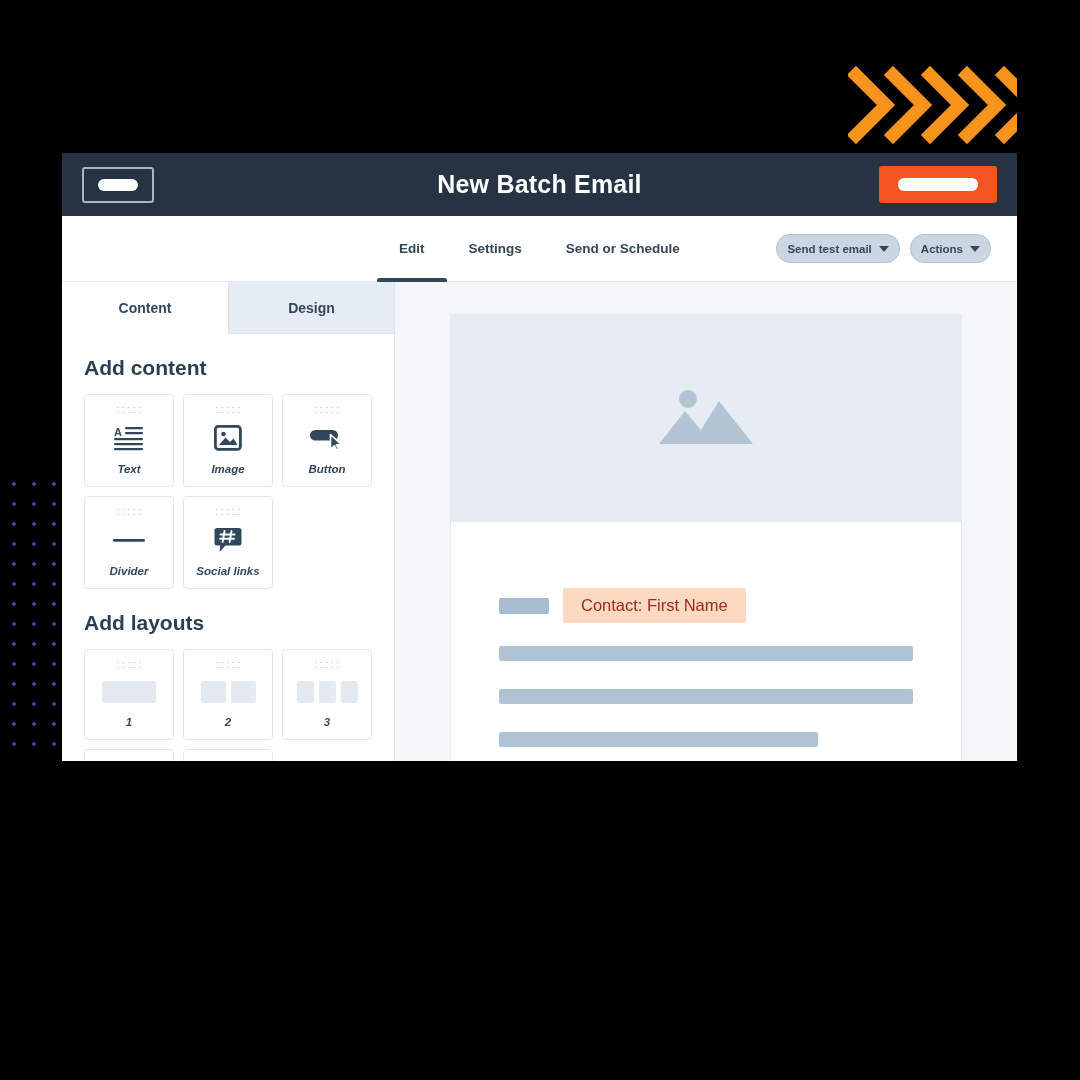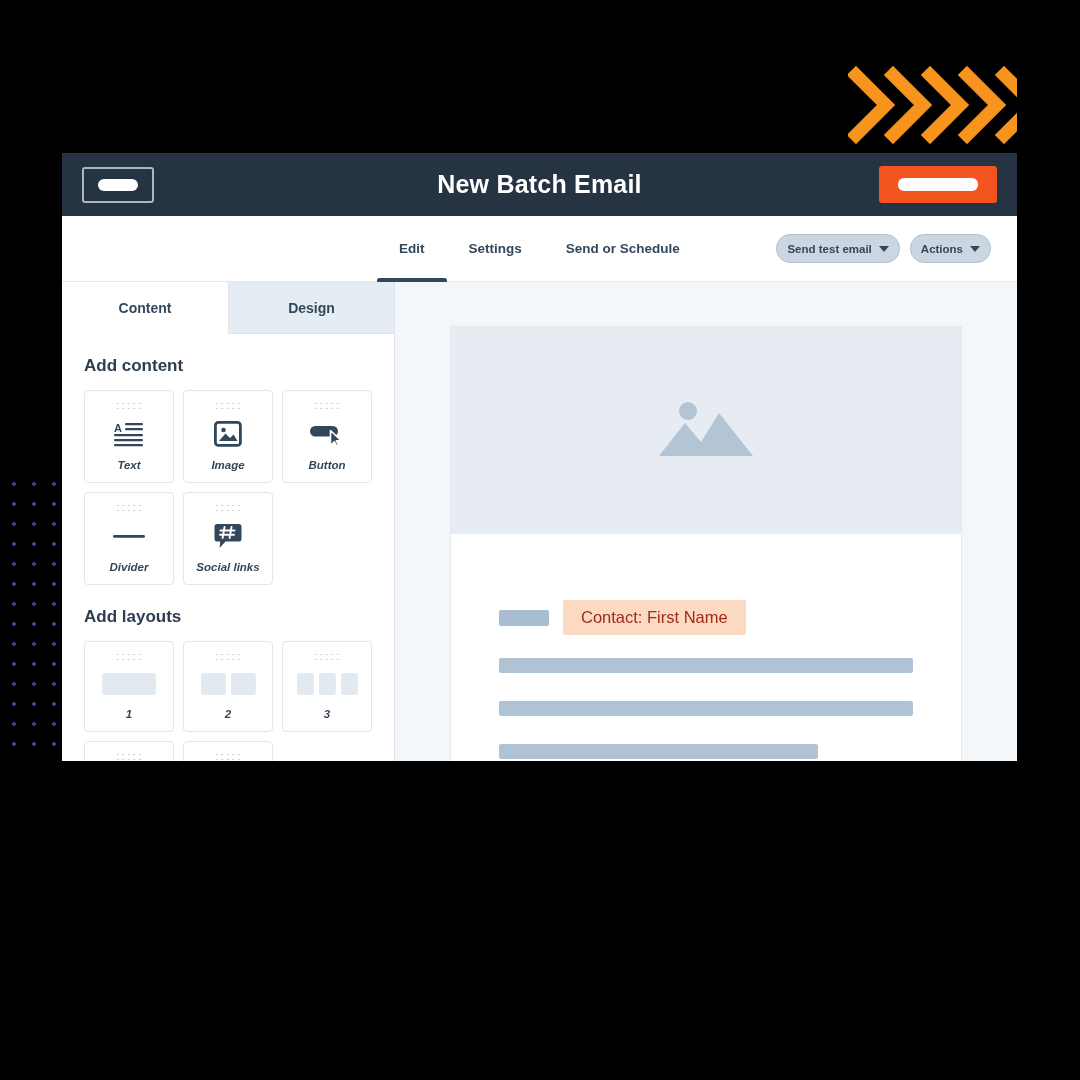--- a/index.html
+++ b/index.html
@@ -229,21 +229,21 @@
   .sidebar-tab.inactive {
     background: #e5ecf3;
     border-bottom: 1px solid #dfe3eb;
     border-left: 1px solid #dfe3eb;
   }
 
   #sidebar-scroll {
     padding: 0 22px;
   }
   .section-title {
-    font-size: 17px;
+    font-size: 21px;
     font-weight: bold;
     color: #2d3e50;
     margin: 22px 0 14px 0;
   }
   .card-grid {
     display: flex;
     flex-wrap: wrap;
     gap: 9px;
   }
   .module-card {
@@ -304,21 +304,21 @@
   
   #preview-pane {
     flex: 1 1 auto;
     background: #f3f7fa;
     position: relative;
     overflow: hidden;
     padding-top: 28px;
     box-sizing: border-box;
   }
   #email-canvas {
-    margin: 16px auto;
+    margin: 4px auto;
     width: 512px;
     background: #ffffff;
     border: 1px solid #e5eaf0;
     box-sizing: border-box;
   }
   #hero-image {
     height: 207px;
     background: #e6ecf2;
     display: flex;
     align-items: center;

